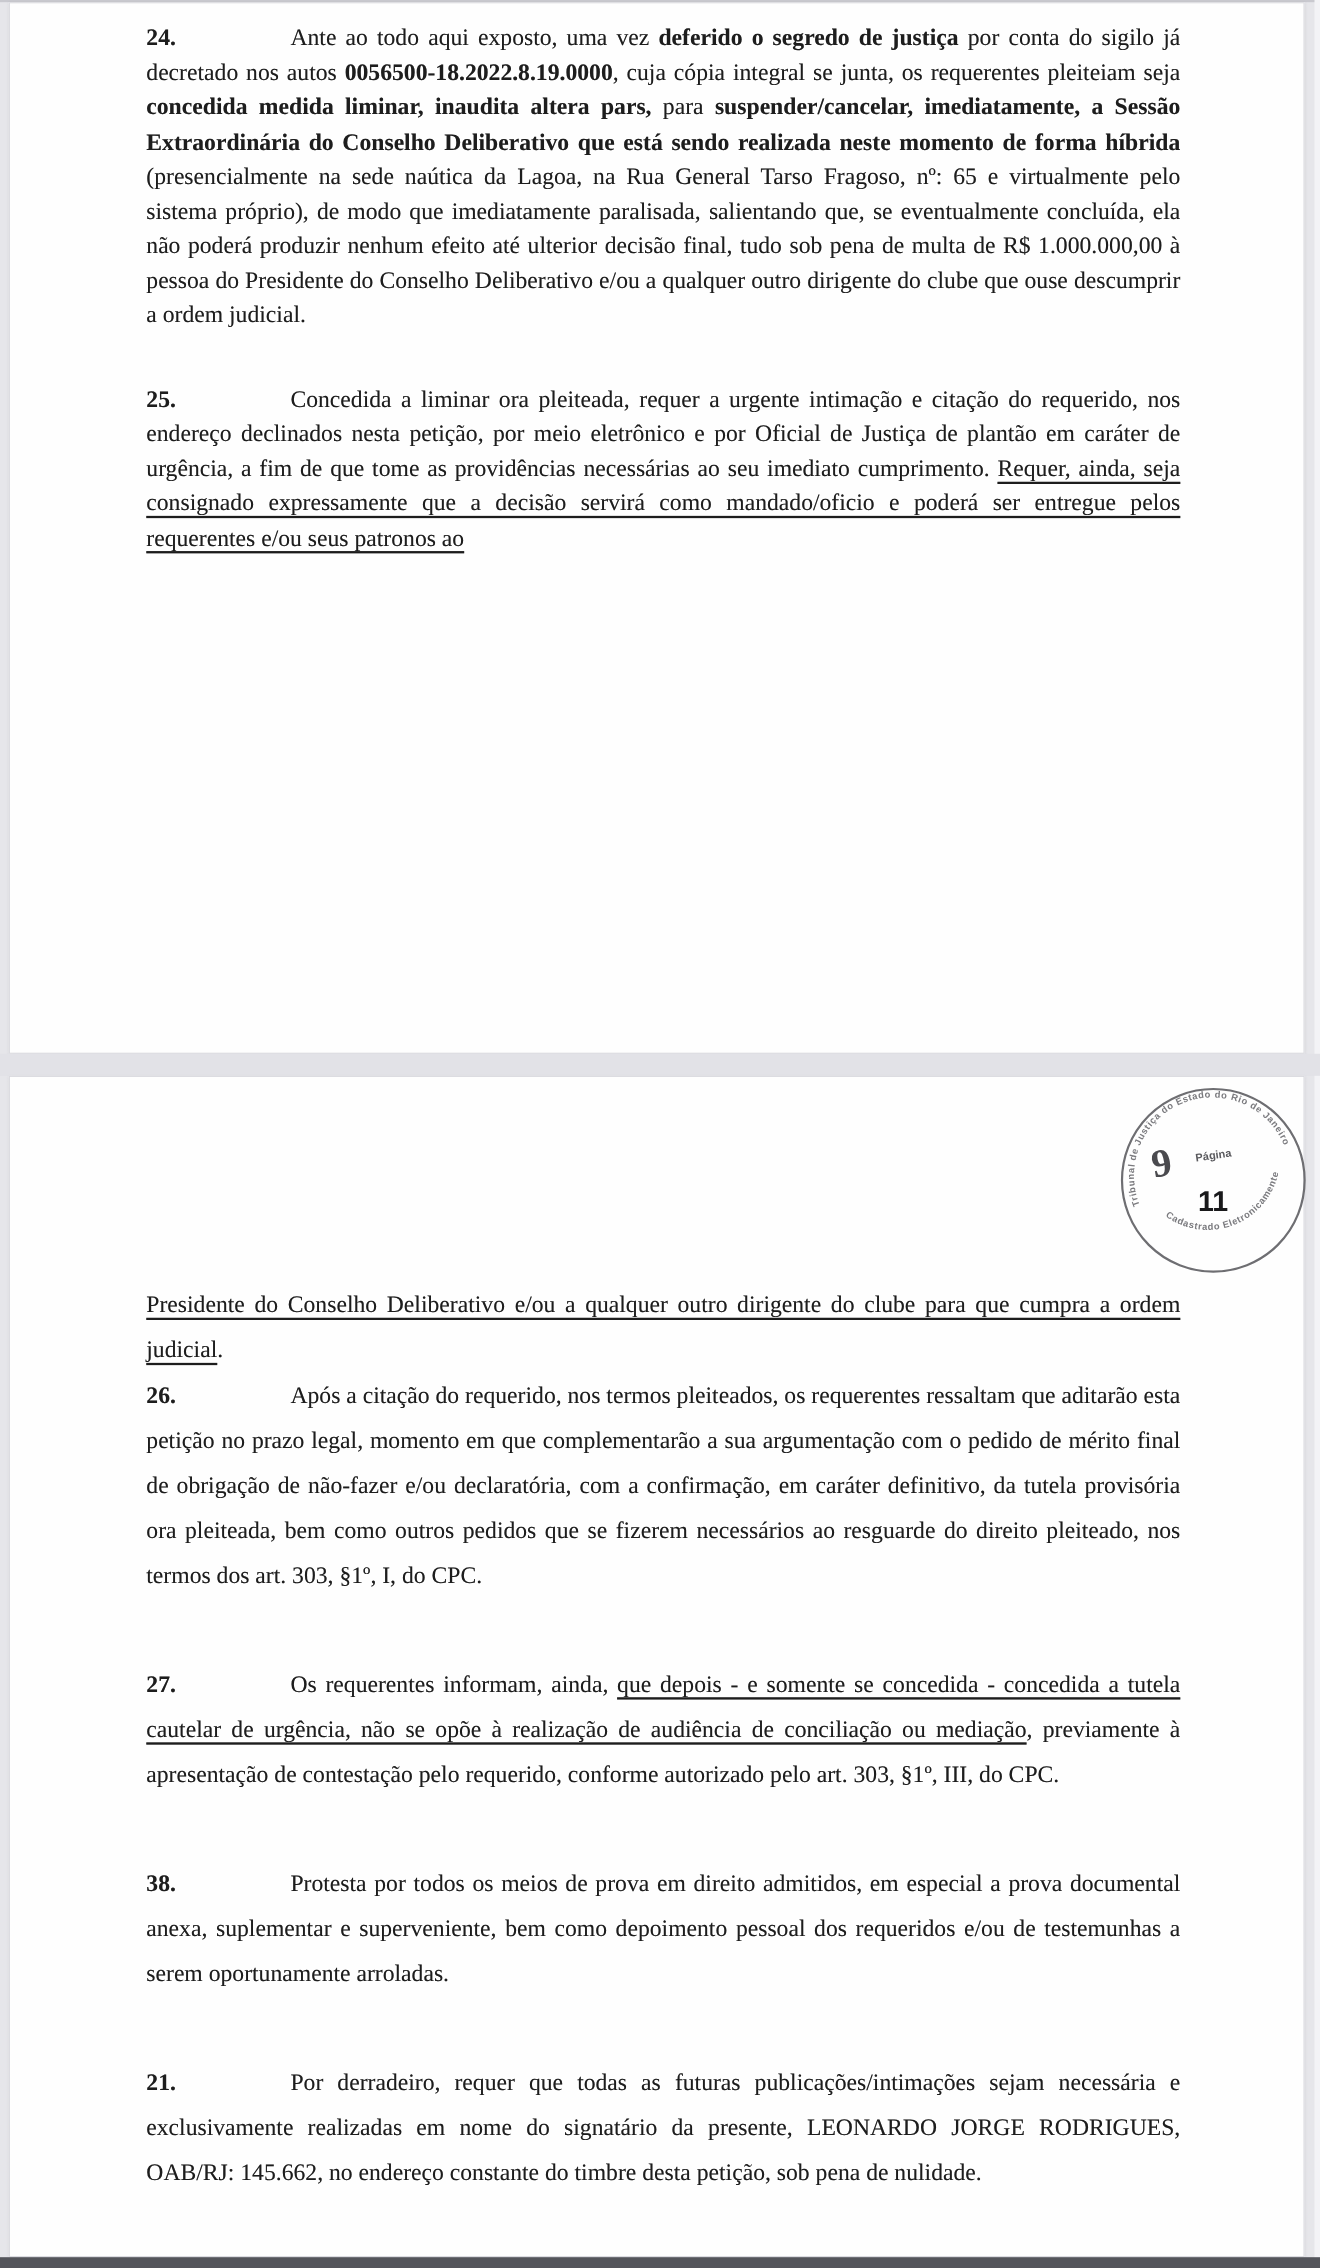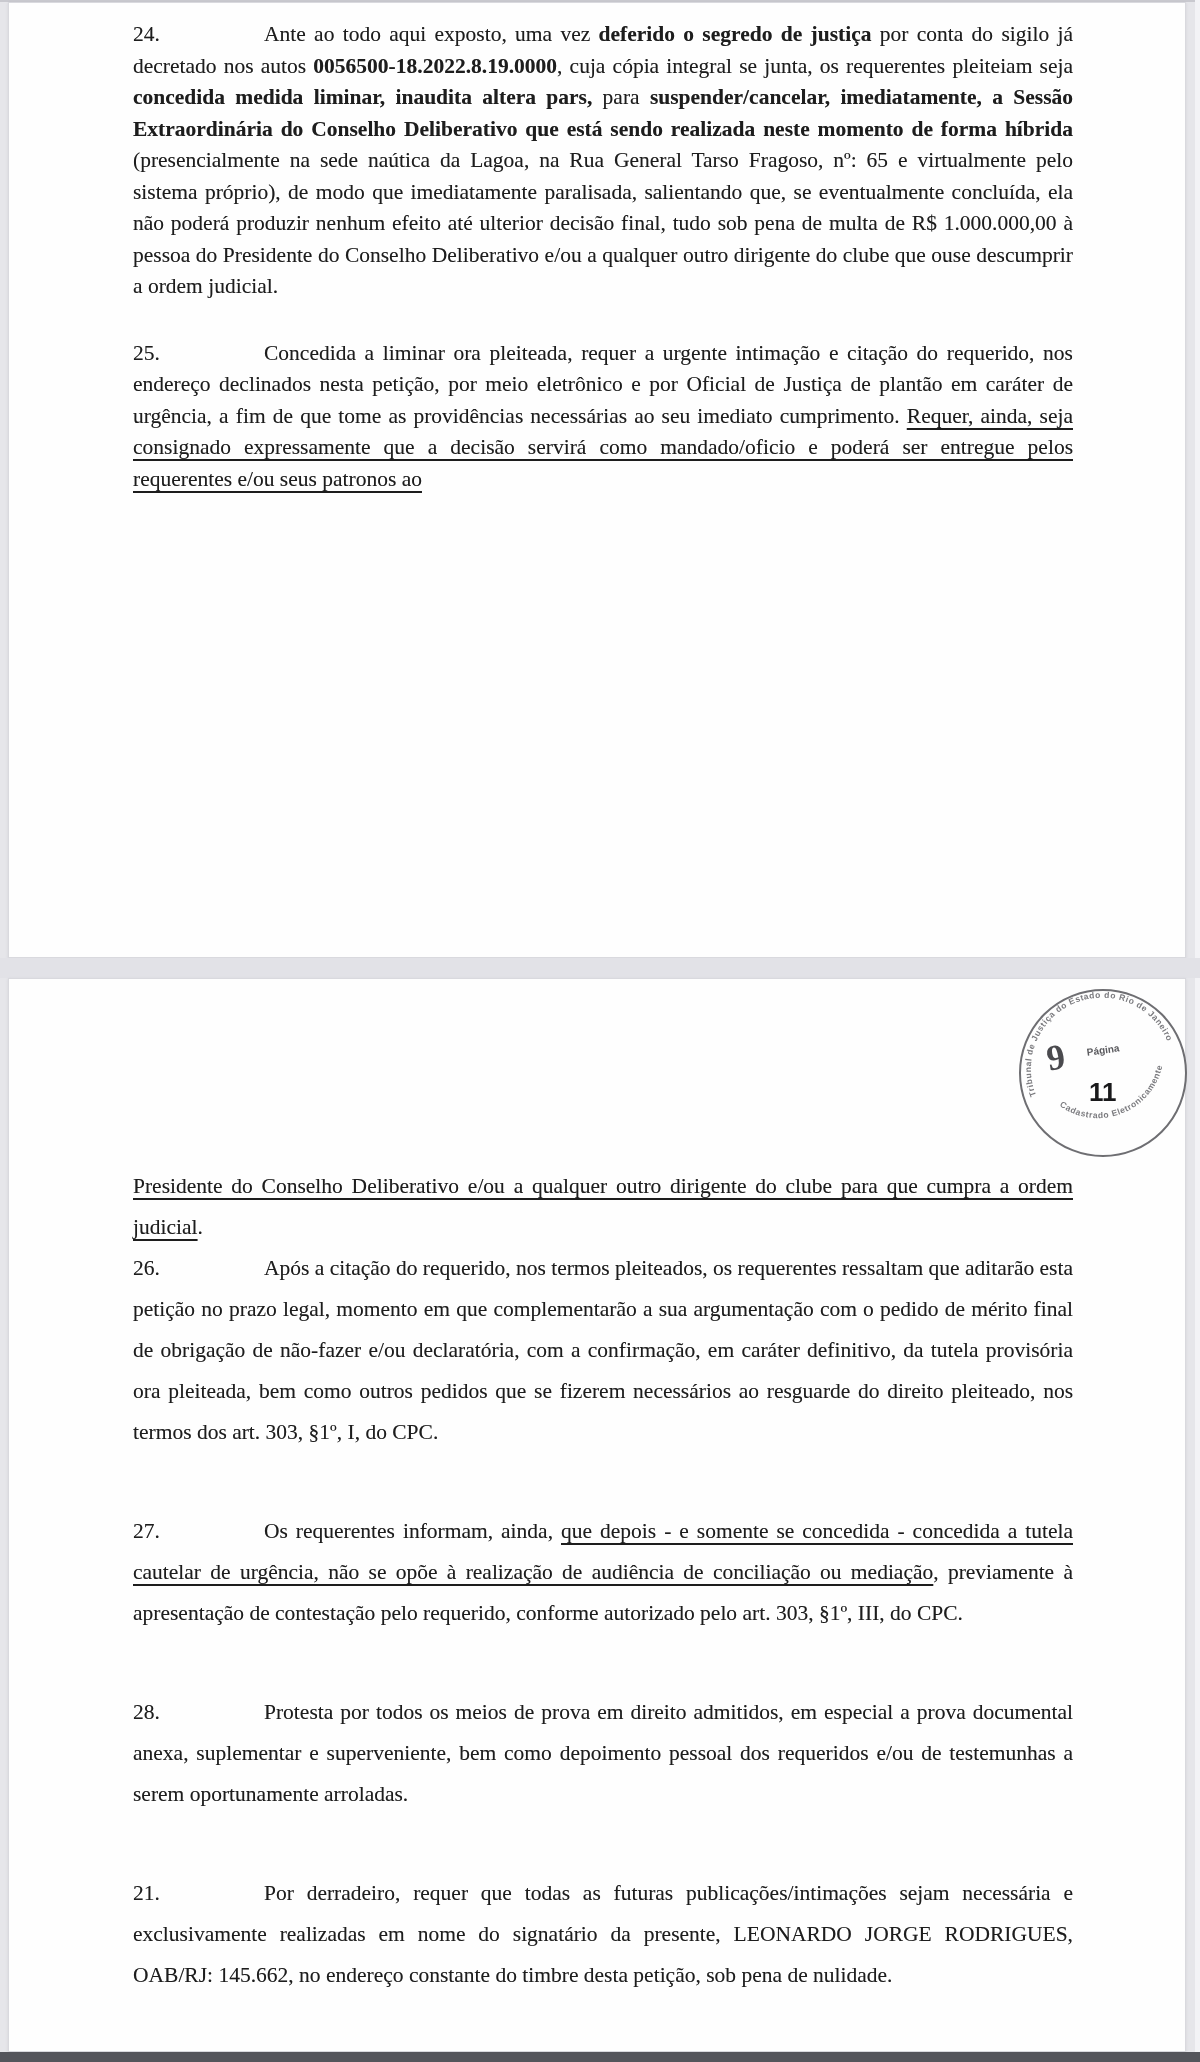--- a/index.html
+++ b/index.html
@@ -23,23 +23,23 @@
     letter-spacing:0.4px;margin:14px 0 36px 0;
     text-decoration:underline;text-underline-offset:5px;text-decoration-thickness:2px;
     text-shadow:0 0 0.6px rgba(0,0,0,0.40);
   }
   .para{
     margin:0;text-align:justify;font-size:21.5px;color:#1d1d1d;
     text-shadow:0 0 0.6px rgba(0,0,0,0.35);
   }
   .page-1 .para{line-height:31.5px;}
   .page-2 .para{line-height:41px;}
-  .page-1 .para.gap{margin-top:35px;}
+  .page-1 .para.gap{margin-top:45px;}
   .page-2 .para.gap{margin-top:58px;}
-  .pnum{display:inline-block;width:131px;}
+  .pnum{display:inline-block;width:131px;font-weight:bold;}
   .b{font-weight:bold;margin-top:42px;}
   .u{text-decoration:underline;text-underline-offset:5px;text-decoration-thickness:1.5px;}
   .stamp{
     position:absolute;top:4px;left:1004px;width:180px;height:180px;
   }
   .bottom-bar{position:absolute;top:2052px;left:0;width:100%;height:10px;background:#54555b;}
   .page-separator{position:absolute;top:958px;left:0;width:100%;height:20px;background:#e2e2e7;}
 </style>
 </head>
 <body>
@@ -72,18 +72,18 @@
       </text>
     </g>
     <text x="34" y="86" font-size="36" font-weight="bold" fill="#4a4a4e" font-family="Liberation Serif, serif" transform="rotate(-10 45 75)">9</text>
     <text x="74" y="72" font-size="10" font-weight="bold" fill="#5a5a5e" font-family="Liberation Sans, sans-serif" transform="rotate(-8 80 70)">Página</text>
     <text x="76" y="118" font-size="26" font-weight="bold" fill="#19191b" font-family="Liberation Sans, sans-serif">11</text>
   </svg>
   <div>
       <p class="para"><span class="u">Presidente do Conselho Deliberativo e/ou a qualquer outro dirigente do clube para que cumpra a ordem judicial</span><span>.</span></p>
       <p class="para"><span class="pnum">26.</span><span>Após a citação do requerido, nos termos pleiteados, os requerentes ressaltam que aditarão esta petição no prazo legal, momento em que complementarão a sua argumentação com o pedido de mérito final de obrigação de não-fazer e/ou declaratória, com a confirmação, em caráter definitivo, da tutela provisória ora pleiteada, bem como outros pedidos que se fizerem necessários ao resguarde do direito pleiteado, nos termos dos art. 303, §1º, I, do CPC.</span></p>
       <p class="para gap"><span class="pnum">27.</span><span>Os requerentes informam, ainda, </span><span class="u">que depois - e somente se concedida - concedida a tutela cautelar de urgência, não se opõe à realização de audiência de conciliação ou mediação</span><span>, previamente à apresentação de contestação pelo requerido, conforme autorizado pelo art. 303, §1º, III, do CPC.</span></p>
-      <p class="para gap"><span class="pnum">28.</span><span>Protesta por todos os meios de prova em direito admitidos, em especial a prova documental anexa, suplementar e superveniente, bem como depoimento pessoal dos requeridos e/ou de testemunhas a serem oportunamente arroladas.</span></p>
+      <p class="para gap"><span class="pnum">38.</span><span>Protesta por todos os meios de prova em direito admitidos, em especial a prova documental anexa, suplementar e superveniente, bem como depoimento pessoal dos requeridos e/ou de testemunhas a serem oportunamente arroladas.</span></p>
       <p class="para gap"><span class="pnum">21.</span><span>Por derradeiro, requer que todas as futuras publicações/intimações sejam necessária e exclusivamente realizadas em nome do signatário da presente, LEONARDO JORGE RODRIGUES, OAB/RJ: 145.662, no endereço constante do timbre desta petição, sob pena de nulidade.</span></p>
     </div>
 </div>
 
 <div class="bottom-bar"></div>
 
 </body></html>

